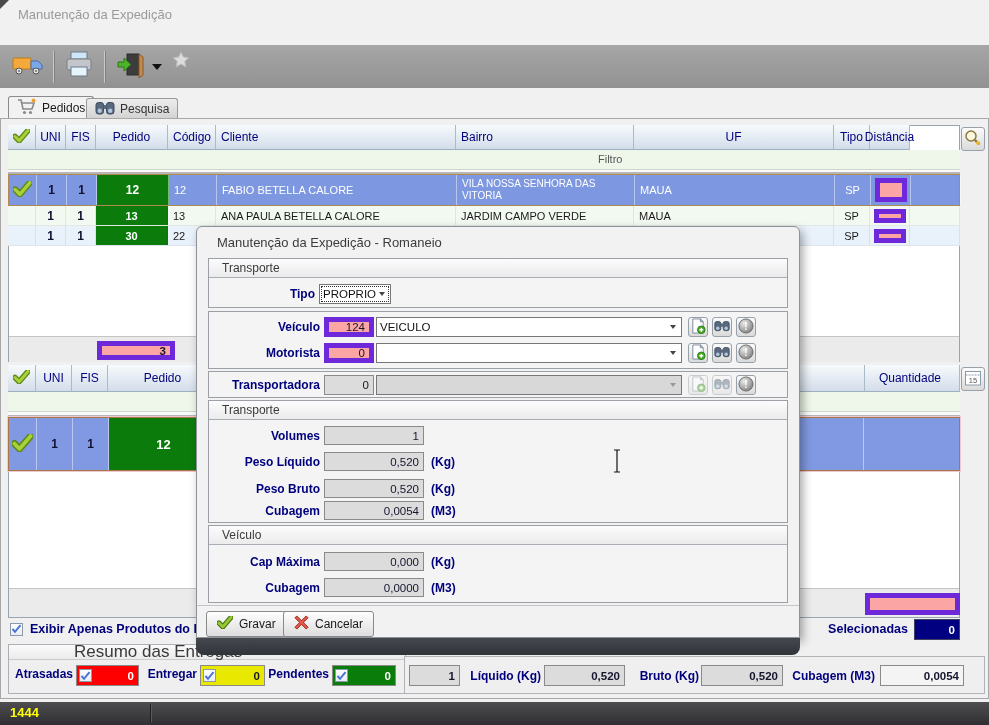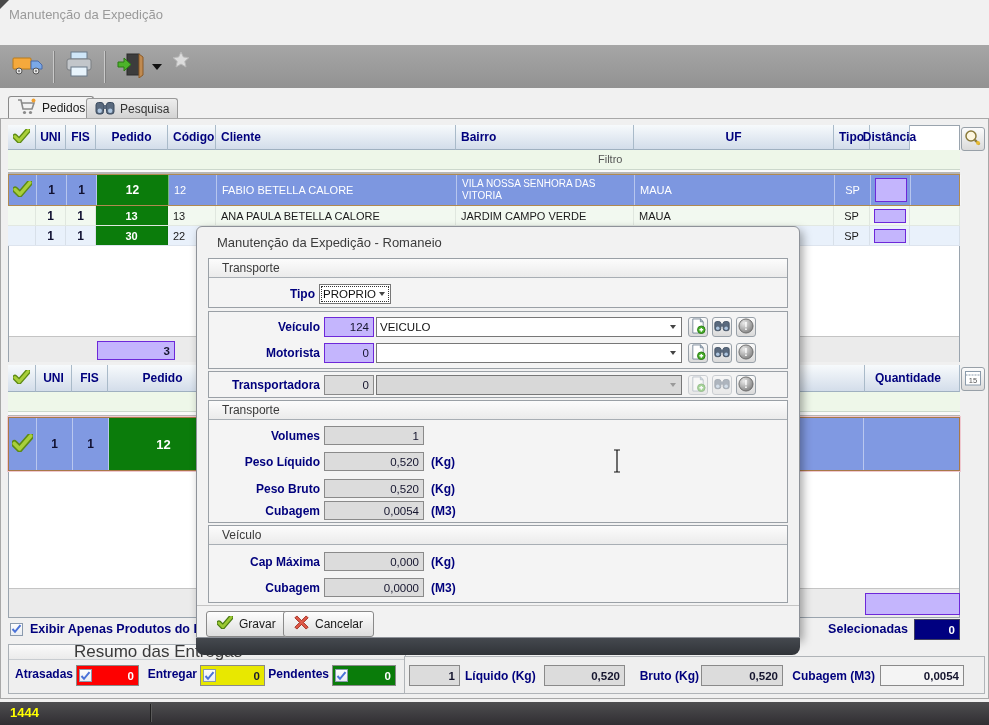--- a/index.html
+++ b/index.html
@@ -9,31 +9,31 @@
 
 .toolbar{left:0;top:45px;width:989px;height:43px;background:linear-gradient(#a6a6a6,#929292);display:flex;align-items:center;padding-left:8px}
 .tbtn{width:40px;height:38px;display:flex;align-items:center;justify-content:center}
 .tsep{width:1px;height:32px;background:#c9c9c9;margin:0 5px;box-shadow:1px 0 0 #808080}
 
 .tab-active{display:flex;align-items:center;gap:5px;padding:0 8px;height:23px;background:#f2f2f2;border:1px solid #8a8a8a;border-bottom:none;border-radius:3px 3px 0 0;color:#1a1a1a}
 .tab-inactive{display:flex;align-items:center;gap:5px;padding:0 8px;height:21px;background:linear-gradient(#ededed,#d2d2d2);border:1px solid #9a9a9a;border-bottom:none;border-radius:3px 3px 0 0;color:#333}
 
 .grid1{display:grid;grid-template-columns:28px 30px 30px 72px 48px 240px 178px 200px 36px 40px 50px}
 .grid2{display:grid;grid-template-columns:28px 36px 36px 110px 1fr 95px}
-.hcell{display:flex;align-items:center;justify-content:center;border-right:1px solid #a9bac9;border-bottom:1px solid #9fb0c0;color:#00007d;font-weight:bold;font-size:12px;background:linear-gradient(#f7fafc,#d3ddea)}
+.hcell{display:flex;align-items:center;justify-content:center;border-right:1px solid #a9bac9;border-bottom:1px solid #9fb0c0;color:#00007d;font-weight:normal;font-size:12px;background:linear-gradient(#f7fafc,#d3ddea)}
 .hcell.l{justify-content:flex-start;padding-left:5px}
 .hcell.r{justify-content:flex-end;padding-right:18px}
 .dcell{display:flex;align-items:center;justify-content:center;font-size:11px;overflow:hidden;border-right:1px solid rgba(0,0,0,0.07)}
 .dcell.l{justify-content:flex-start;padding-left:5px}
 .selrow .dcell{border-right:1px solid rgba(255,255,255,0.45)}
 .greencell{background:#0b7c0b;color:#fff;font-weight:bold}
 .tbacking{background:#fff;border:1px solid #9aa4ae}
 .tfooter{background:#ebebeb;border-top:1px solid #c4c4c4}
 
-.field{background:#c4b5fd;border:1px solid #6d28d9}
+.field{background:#fca5a5;border:5px solid #6d28d9}
 .ro{background:#dcdcdc;border:1px solid #8a8a8a}
 .num{display:flex;align-items:center;justify-content:flex-end;padding-right:4px;color:#15152e;font-size:11.5px}
 .lblnavy{color:#00007d;font-weight:bold;font-size:12px}
 .combo{background:#fff;border:1px solid #777;display:flex;align-items:center;height:20px}
 .combo .val{flex:1;padding-left:3px;font-size:11.5px;color:#111;white-space:nowrap;overflow:hidden}
 .caret{width:0;height:0;border-left:3.5px solid transparent;border-right:3.5px solid transparent;border-top:4px solid #444;margin-right:5px}
 .combo.dis{background:#d8d8d8}
 .combo.dis .caret{border-top-color:#999}
 .iconbtn{width:20px;height:20px;border:1px solid #98a0a8;border-radius:3px;background:linear-gradient(#fbfbfb,#dadada);display:flex;align-items:center;justify-content:center}
 .iconbtn.dis{opacity:.45}
@@ -57,21 +57,21 @@
       <defs>
     <radialGradient id="gi" cx="35%" cy="30%" r="75%">
           <stop offset="0%" stop-color="#e9e9e9"></stop>
           <stop offset="100%" stop-color="#828282"></stop>
         </radialGradient>
   </defs>
     </svg>
 
   <div class="abs" style="left:0;top:0;width:989px;height:28px;background:#f1f1f1">
     <div class="abs" style="left:0;top:0;width:0;height:0;border-top:9px solid #4a4a4a;border-right:9px solid transparent"></div>
-    <div class="abs" style="left:9px;top:7px;font-size:13px;color:#9a9a9a">Manutenção da Expedição</div>
+    <div class="abs" style="left:18px;top:7px;font-size:13px;color:#9a9a9a">Manutenção da Expedição</div>
   </div>
 
   <div class="abs toolbar">
     <div class="tbtn">
       <span><svg width="32" height="24" viewBox="0 0 32 24">
         <rect x="1" y="5" width="18" height="11" rx="1" fill="#f5a93c" stroke="#b97a18"></rect>
         <path d="M19 8 h7 l4 4 v4 h-11 z" fill="#7aa8e8" stroke="#4a6aa8"></path>
         <circle cx="7" cy="18" r="3" fill="#e8e8e8" stroke="#555"></circle>
             <circle cx="24" cy="18" r="3" fill="#e8e8e8" stroke="#555"></circle>
         <circle cx="7" cy="18" r="1.2" fill="#888"></circle>
@@ -301,21 +301,21 @@
           <svg width="11" height="10" viewBox="0 0 11 10">
             <path d="M1.5 5 L4 7.8 L9.5 1.2" fill="none" stroke="#4a72d8" stroke-width="2"></path>
           </svg>
         </span>
       <span class="alertval" style="color:#fff">0</span>
     </div>
   </div>
 
   <div class="abs" style="left:404px;top:656px;width:581px;height:38px;border:1px solid #b0b4b8;background:#efefef">
     <div class="ro num abs" style="left:4px;top:8px;width:51px;height:21px;font-weight:bold">1</div>
-    <div class="abs lblnavy" style="left:60px;top:12px;width:76px;text-align:left">Líquido (Kg)</div>
+    <div class="abs lblnavy" style="left:60px;top:12px;width:76px;text-align:right">Líquido (Kg)</div>
     <div class="ro num abs" style="left:139px;top:8px;width:81px;height:21px;font-weight:bold">0,520</div>
     <div class="abs lblnavy" style="left:228px;top:12px;width:66px;text-align:right">Bruto (Kg)</div>
     <div class="ro num abs" style="left:296px;top:8px;width:82px;height:21px;font-weight:bold">0,520</div>
     <div class="abs lblnavy" style="left:386px;top:12px;width:84px;text-align:right">Cubagem (M3)</div>
     <div class="num abs" style="left:475px;top:8px;width:84px;height:21px;font-weight:bold;background:#f4f4f4;border:1px solid #8a8a8a">0,0054</div>
   </div>
 
   <div class="abs" style="left:0;top:702px;width:989px;height:23px;background:linear-gradient(#4e4e50,#302e32)">
     <span class="abs" style="left:10px;top:3px;color:#ffff00;font-weight:bold;font-size:13px">1444</span>
     <span class="abs" style="left:150px;top:2px;width:1px;height:18px;background:#1e1e1e;box-shadow:1px 0 0 #5a5a5a"></span>

